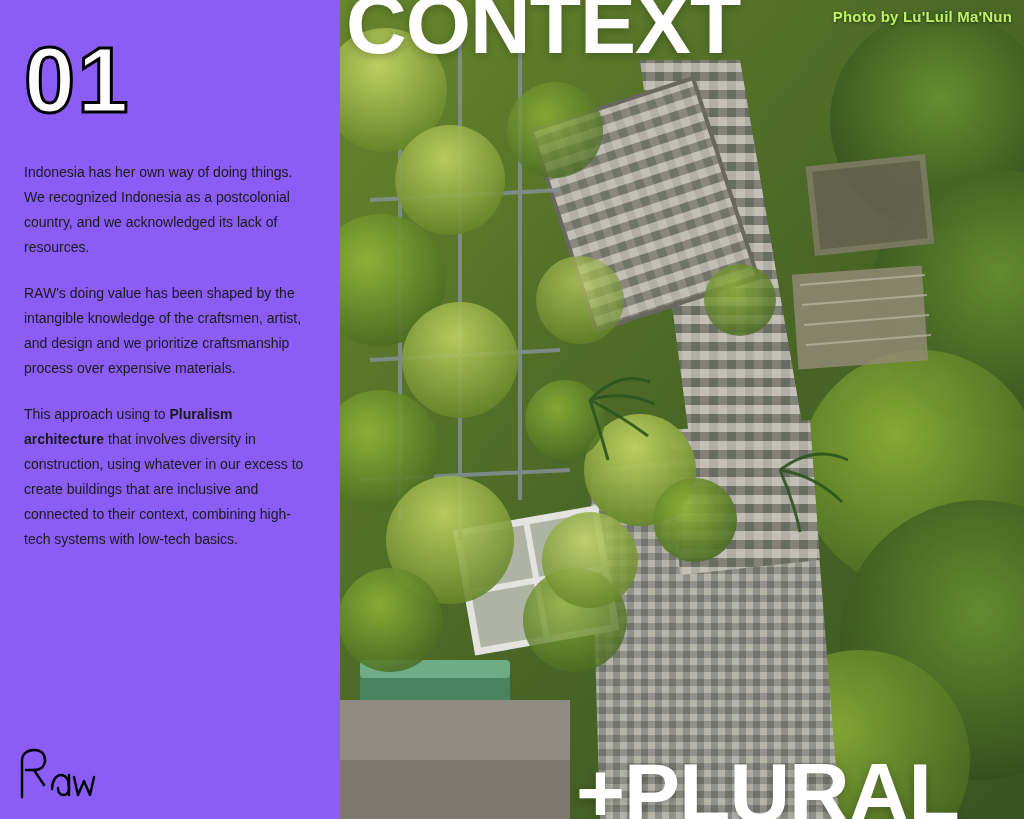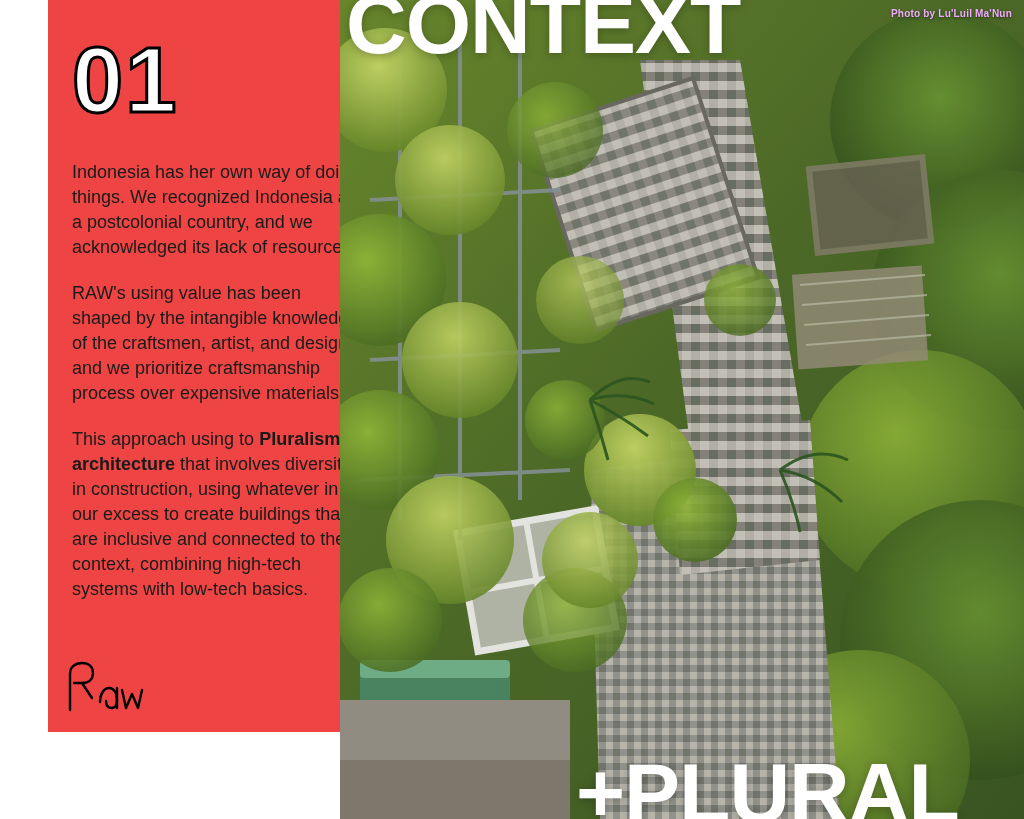--- a/index.html
+++ b/index.html
@@ -20,44 +20,43 @@
     background: #ffffff;
     overflow: hidden;
   }
 
   
   .left-col {
     position: absolute;
     left: 0;
     top: 0;
     width: 340px;
-    height: 732px;
-    background: #ef4444;
-    margin-left: 48px;
+    height: 819px;
+    background: #8b5cf6;
   }
 
   .section-number {
     position: absolute;
     left: 24px;
     top: 34px;
     font-size: 92px;
     font-weight: 700;
     letter-spacing: 2px;
     line-height: 1;
     color: #ffffff;
     -webkit-text-stroke: 3px #000000;
     font-family: "Liberation Sans", sans-serif;
   }
 
   .body-copy {
     position: absolute;
     left: 24px;
     top: 160px;
     width: 288px;
-    font-size: 18px;
+    font-size: 14px;
     line-height: 25px;
     color: #1a1a1a;
     font-family: "Liberation Sans", sans-serif;
   }
   .body-copy p {
     margin: 0 0 21px 0;
   }
   .body-copy p:last-child { margin-bottom: 0; }
   .body-copy b { font-weight: 700; }
 
@@ -84,22 +83,22 @@
     position: absolute;
     inset: 0;
     width: 100%;
     height: 100%;
   }
 
   .photo-credit {
     position: absolute;
     right: 12px;
     top: 8px;
-    color: #f0abfc;
-    font-size: 10px;
+    color: #bef264;
+    font-size: 15px;
     font-weight: 700;
     letter-spacing: 0.2px;
     text-shadow: 0 1px 3px rgba(0,0,0,0.55);
     font-family: "Liberation Sans", sans-serif;
   }
 
   .title-top {
     position: absolute;
     left: 6px;
     top: -18px;
@@ -130,21 +129,21 @@
 <body>
 
 <div class="slide">
 
   <div class="left-col">
 
     <div class="section-number">01</div>
 
     <div class="body-copy">
       <p>Indonesia has her own way of doing things. We recognized Indonesia as a postcolonial country, and we acknowledged its lack of resources.</p>
-      <p>RAW's using value has been shaped by the intangible knowledge of the craftsmen, artist, and design and we prioritize craftsmanship process over expensive materials.</p>
+      <p>RAW's doing value has been shaped by the intangible knowledge of the craftsmen, artist, and design and we prioritize craftsmanship process over expensive materials.</p>
       <p><span>This approach using to </span><b>Pluralism architecture</b><span> that involves diversity in construction, using whatever in our excess to create buildings that are inclusive and connected to their context, combining high-tech systems with low-tech basics.</span></p>
     </div>
 
     <svg class="logo" viewBox="0 0 90 56" aria-hidden="true">
       <g fill="none" stroke="#000000" stroke-width="2.4" stroke-linecap="round" stroke-linejoin="round">
         <path d="M10 52 L10 16 C10 9 15 5 22 5 C29 5 33 9 33 15 C33 21 29 25 22 25 L14 25"></path>
         <path d="M22 25 L32 40"></path>
         <path d="M40 44 C40 36 44 30 49 30 C54 30 57 35 57 42 C57 47 55 50 52 50 C48 50 46 47 46 43"></path>
         <path d="M57 30 L57 50"></path>
         <path d="M62 32 L66 50 L72 36 L78 50 L82 32"></path>

